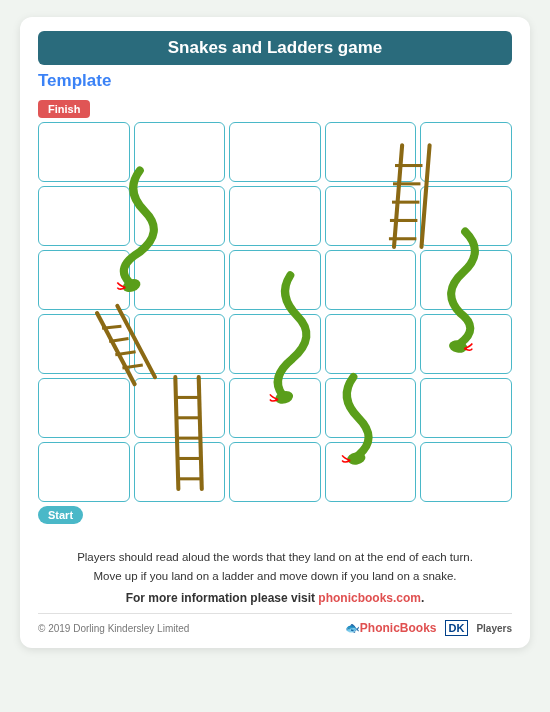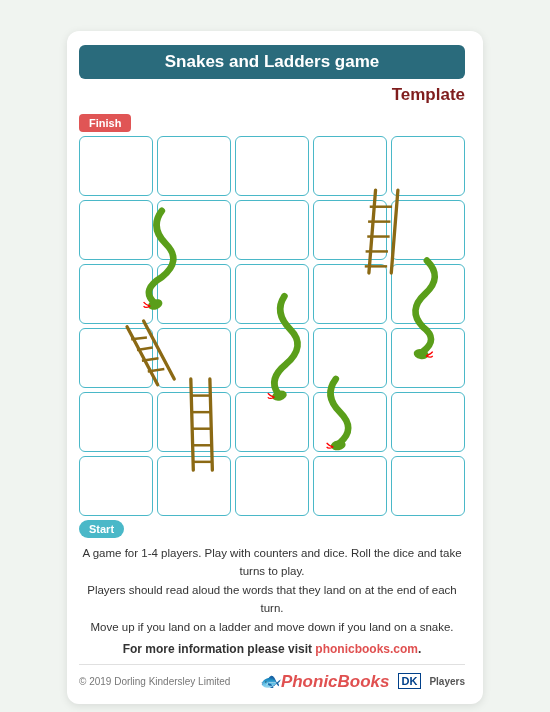--- a/index.html
+++ b/index.html
@@ -7,42 +7,42 @@
       width: 550px;
       height: 712px;
       background: #f0f4f0;
       font-family: Arial, sans-serif;
       overflow: hidden;
       display: flex;
       flex-direction: column;
       align-items: center;
     }
     .page {
-      width: 416px;
+      width: 510px;
       background: white;
-      margin: 31px auto;
+      margin: 17px auto;
       border-radius: 12px;
-      padding: 14px 18px 12px 12px;
+      padding: 14px 18px 12px 18px;
       box-shadow: 0 2px 8px rgba(0,0,0,0.1);
     }
     .title-banner {
       background: #2a6b7c;
       color: white;
       text-align: center;
       border-radius: 6px;
       padding: 7px 16px;
       font-size: 17px;
       font-weight: bold;
       margin-bottom: 6px;
     }
     .subtitle {
-      text-align: right;
+      text-align: left;
       font-size: 17px;
       font-weight: bold;
-      color: #7f1d1d;
+      color: #3b82f6;
       margin-bottom: 8px;
     }
     .board-area {
       position: relative;
       width: 100%;
       margin-bottom: 6px;
     }
     .finish-btn {
       display: inline-block;
       background: #e05555;
@@ -105,24 +105,23 @@
       color: #777;
       border-top: 1px solid #e0e0e0;
       padding-top: 6px;
     }
     .footer-logos {
       display: flex;
       align-items: center;
       gap: 8px;
     }
     .phonic-logo {
-      font-size: 17px;
+      font-size: 12px;
       color: #e05050;
       font-weight: bold;
-      font-style: italic;
     }
     .dk-logo {
       font-size: 11px;
       font-weight: bold;
       color: #00408a;
       border: 1.5px solid #00408a;
       padding: 1px 3px;
       border-radius: 0;
     }
     .learning-text {
@@ -225,21 +224,21 @@
         <line x1="137" y1="328" x2="160" y2="328" stroke="#8B6914" stroke-width="3"></line>
         <line x1="138" y1="348" x2="161" y2="348" stroke="#8B6914" stroke-width="3"></line>
 
       </svg>
     </div>
 
     <div class="start-btn">Start</div>
   </div>
 
   <div class="description">
-    <span>A game for 1-4 players. Play with counters and dice. Roll the dice and take turns to play.</span><br>
+    <br>
     <span>Players should read aloud the words that they land on at the end of each turn.</span><br>
     <span>Move up if you land on a ladder and move down if you land on a snake.</span>
   </div>
 
   <div class="more-info">
     <strong><span>For more information please visit </span><a>phonicbooks.com</a><span>.</span></strong>
   </div>
 
   <div class="footer">
     <span>© 2019 Dorling Kindersley Limited</span>

